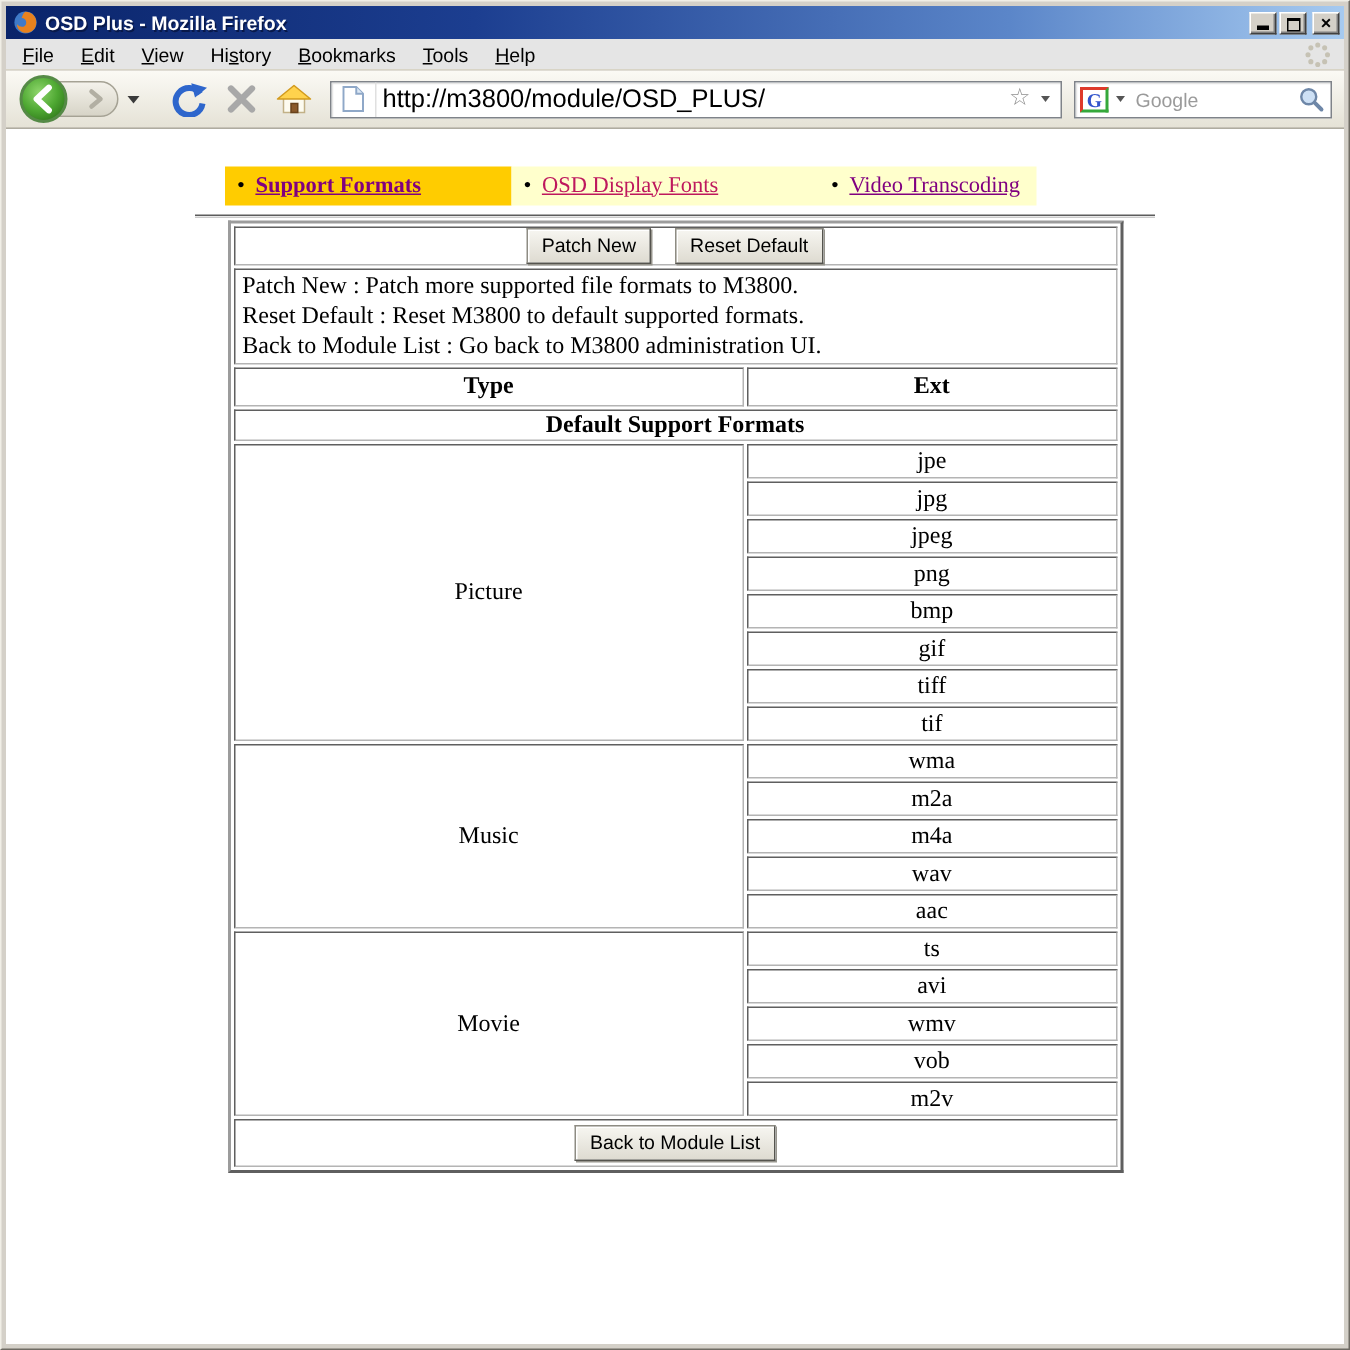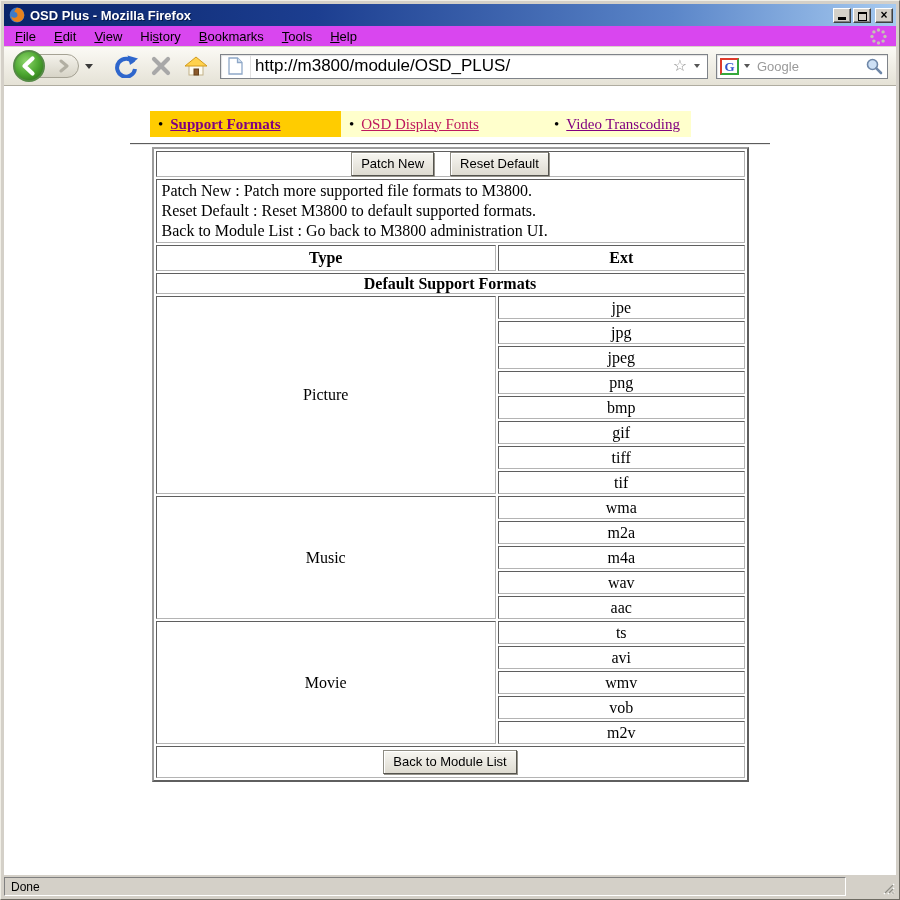--- a/index.html
+++ b/index.html
@@ -20,21 +20,21 @@
   .winbtns { display:flex; gap:2px; }
   .winbtn { width:18px; height:15px; background:#D4D0C8; position:relative;
             border:1px solid #fff; border-right-color:#404040; border-bottom-color:#404040;
             box-shadow:inset -1px -1px 0 #808080; display:flex; align-items:flex-end; justify-content:center; }
   .winbtn.close { margin-left:2px; }
   .glyph-min { width:8px; height:3px; background:#000; margin:0 0 2px 0; }
   .glyph-max { width:9px; height:9px; border:1px solid #000; border-top-width:2px; margin-bottom:1px; }
   .glyph-close { font-size:12px; font-weight:bold; line-height:13px; width:100%; text-align:center; color:#000; }
 
   
-  .menubar { height:21px; flex:0 0 21px; background:#d946ef; display:flex; align-items:center;
+  .menubar { height:21px; flex:0 0 21px; background:#e5e5e5; display:flex; align-items:center;
              border-bottom:1px solid #D8D4C6; padding-left:2px; position:relative; }
   .menu-item { font-size:13px; color:#000; padding:2px 9px; cursor:default; }
   .menu-item u { text-decoration:underline; }
   .throbber { position:absolute; right:8px; top:1px; }
 
   
   .navbar { height:39px; flex:0 0 39px; background:linear-gradient(#FBFAF5,#E5E2D6);
             border-bottom:1px solid #AFACA0; display:flex; align-items:center; padding:0 8px; }
   .nav-cluster { position:relative; width:90px; height:34px; flex:0 0 90px; }
   .fwd-pill { position:absolute; left:17px; top:5px; width:50px; height:24px;
@@ -324,29 +324,14 @@
             </tr>
             <tr>
               <td class="cell-bottom" colspan="2"><button class="btn95">Back to Module List</button></td>
             </tr>
           </tbody>
       </table>
 
     </div>
   </div>
 
-  <div class="statusbar">
-    <div class="status-panel">Done</div>
-    <div class="grip-zone">
-      <svg class="grip" width="15" height="15" viewBox="0 0 15 15">
-        <g stroke-width="1.6">
-          <line x1="14" y1="4" x2="4" y2="14" stroke="#FFFFFF"></line>
-          <line x1="13" y1="5" x2="5" y2="13" stroke="#8F8D84"></line>
-          <line x1="14" y1="8" x2="8" y2="14" stroke="#FFFFFF"></line>
-          <line x1="13" y1="9" x2="9" y2="13" stroke="#8F8D84"></line>
-          <line x1="14" y1="12" x2="12" y2="14" stroke="#FFFFFF"></line>
-          <line x1="13.5" y1="12.5" x2="12.5" y2="13.5" stroke="#8F8D84"></line>
-        </g>
-      </svg>
-    </div>
-  </div>
 
 </div>
 
 </body></html>

